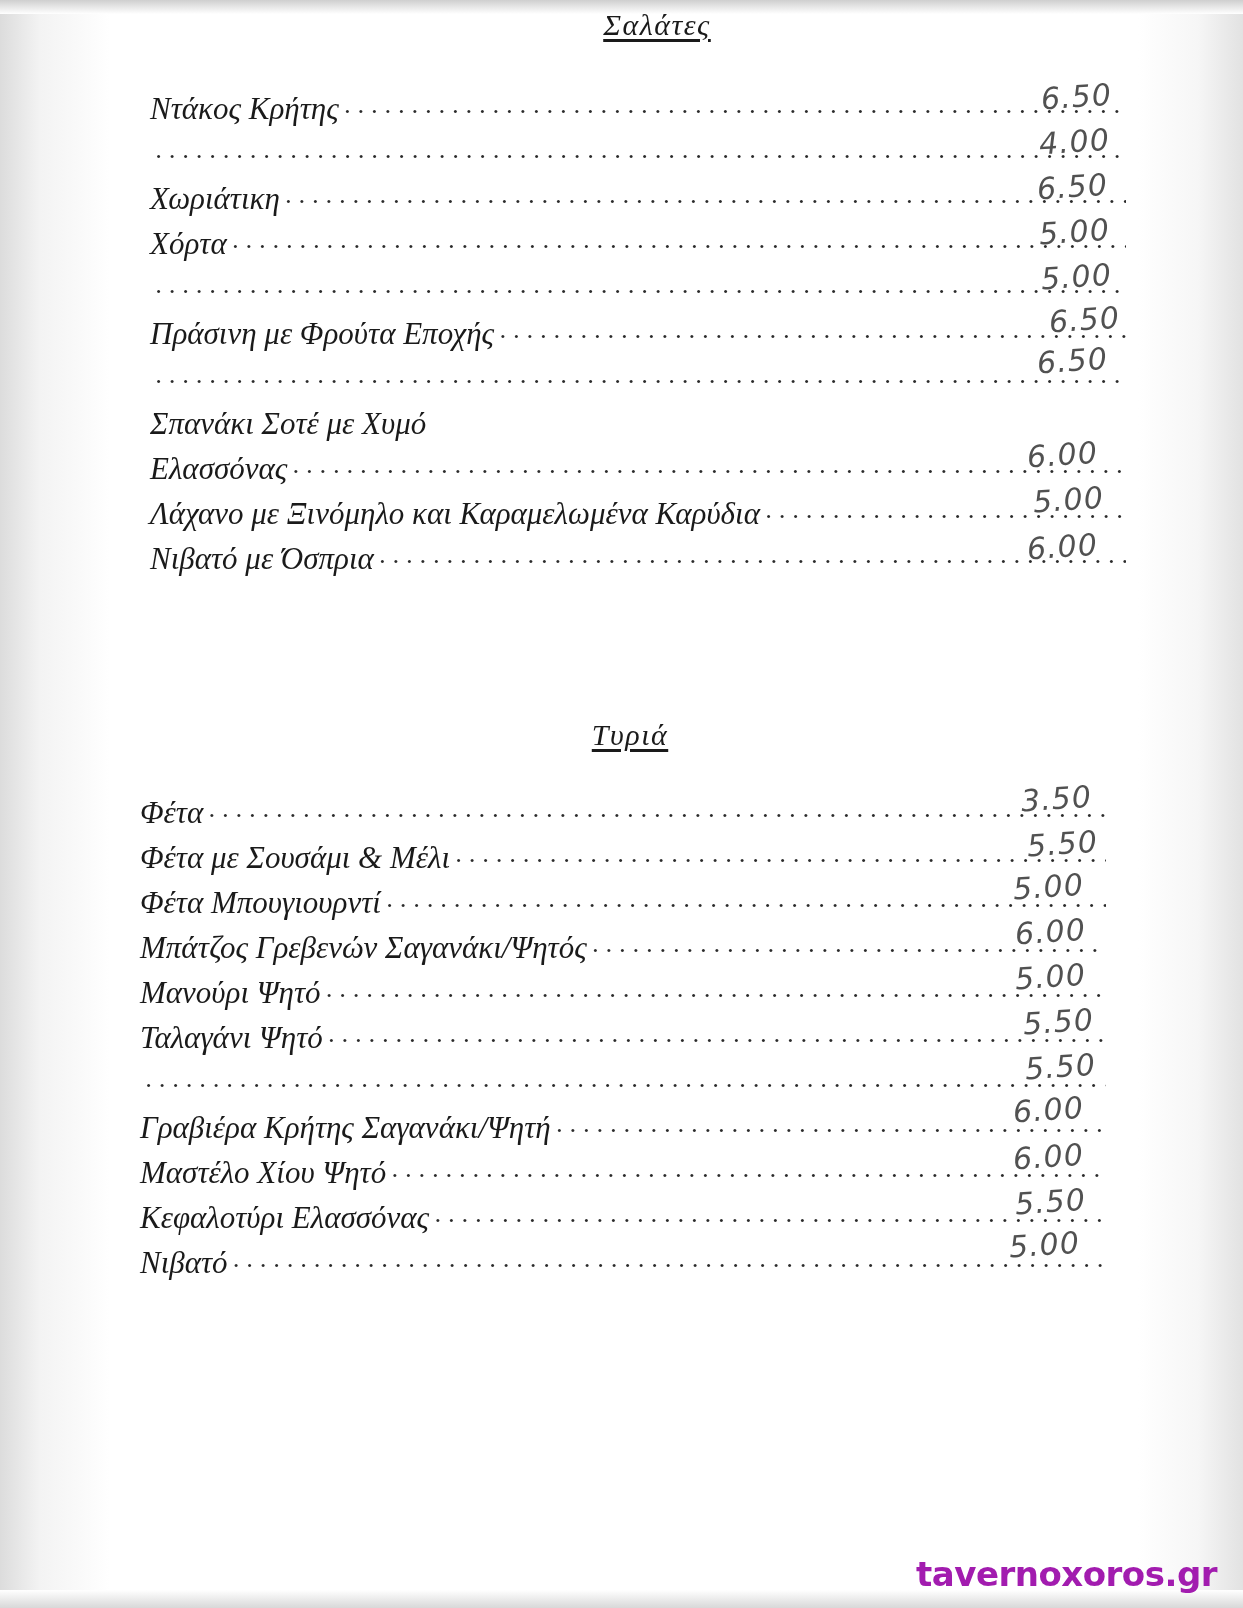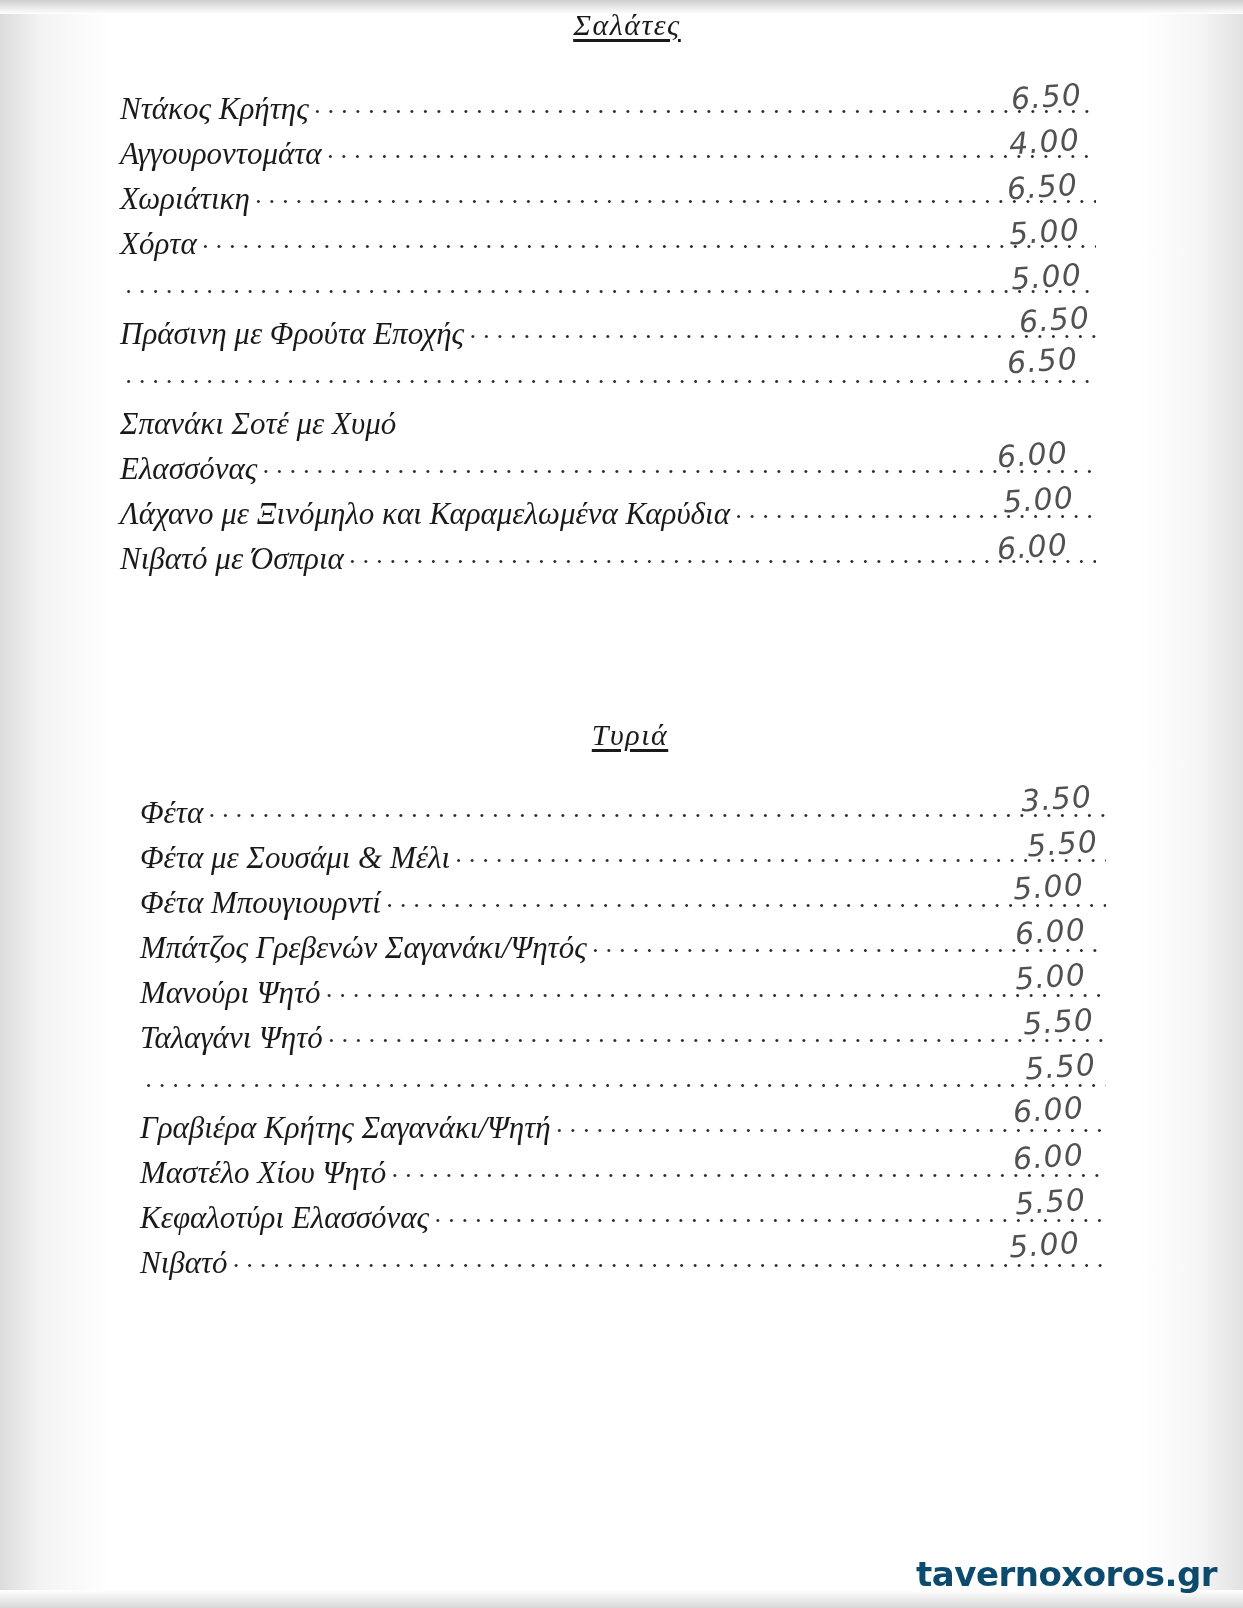--- a/index.html
+++ b/index.html
@@ -106,47 +106,46 @@
     white-space: nowrap;
   }
 
   .watermark {
     position: absolute;
     right: 26px;
     bottom: 14px;
     font-family: "DejaVu Sans", sans-serif;
     font-weight: bold;
     font-size: 34px;
-    color: #0c4a6e;
+    color: #a21caf;
     letter-spacing: -0.5px;
   }
 </style>
 </head>
 <body>
 
 <div class="page">
 
   <div class="scan-edge-left"></div>
   <div class="scan-edge-right"></div>
   <div class="scan-edge-top"></div>
   <div class="scan-edge-bottom"></div>
 
-  <div class="section" style="left:112px; top:8px; width:980px;">
+  <div class="section" style="left:142px; top:8px; width:980px;">
     <div class="section-title" style="margin-left:50px;">Σαλάτες</div>
 
     <div class="items" style="position:relative; margin-top:44px; padding-left:8px;">
 
       <div class="item-row">
         <span class="item-name">Ντάκος Κρήτης</span>
         <span class="dots"></span>
         <span class="price" style="right:18px; top:-12px;">6.50</span>
       </div>
 
       <div class="item-row">
-        <span class="item-name">Αγγουροντομάτα</span>
         <span class="dots"></span>
         <span class="price" style="right:20px; top:-12px;">4.00</span>
       </div>
 
       <div class="item-row">
         <span class="item-name">Χωριάτικη</span>
         <span class="dots"></span>
         <span class="price" style="right:22px; top:-12px;">6.50</span>
       </div>
 

